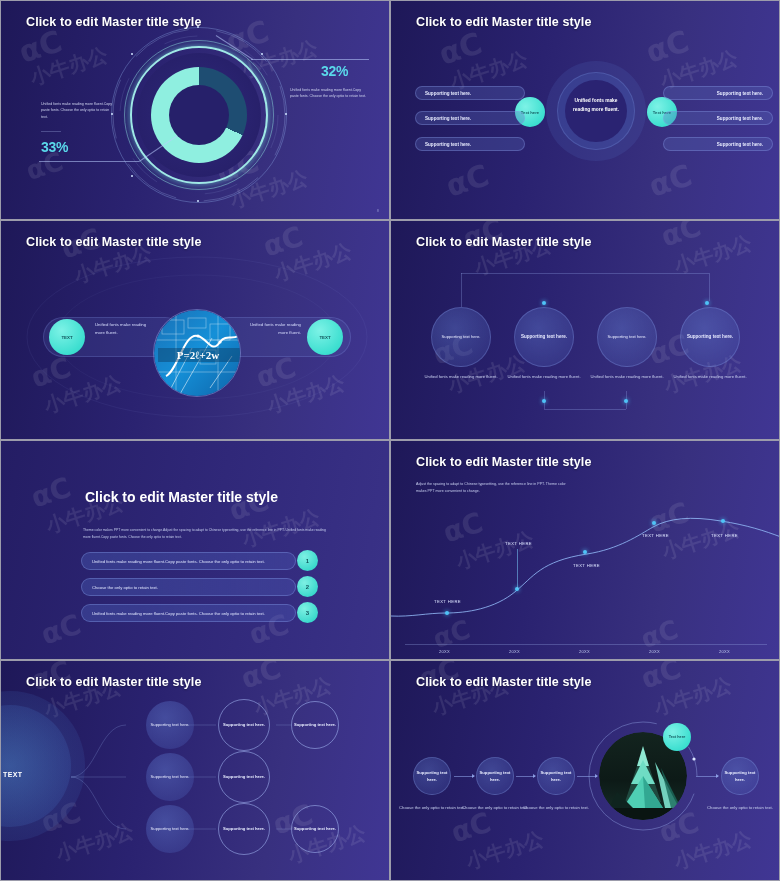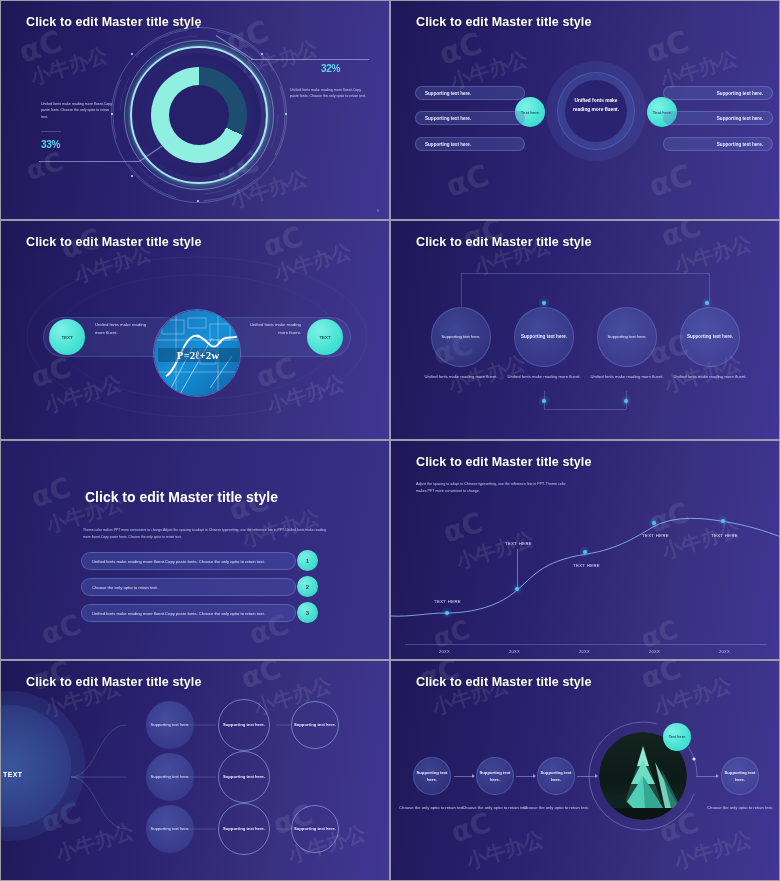--- a/index.html
+++ b/index.html
@@ -50,21 +50,21 @@
   .r3 { width:138px;height:138px; border:2.6px solid #9fe9e6; box-shadow:0 0 7px rgba(120,235,225,.6); }
   .r4 { width:124px;height:124px; background:radial-gradient(circle,#2b2472 40%,#241d64 100%); }
   .donut {
     position:absolute; left:50%; top:50%; transform:translate(-50%,-50%);
     width:96px;height:96px;border-radius:50%;
   }
   .donut .hole{ position:absolute; left:50%; top:50%; transform:translate(-50%,-50%);
      width:60px;height:60px;border-radius:50%; background:#26206a; }
   .tick { position:absolute; width:2.4px;height:2.4px;border-radius:50%;background:#cfe3ff; }
 
-  .pct { color:#5ad8ea; font-size:10px; font-weight:bold; letter-spacing:-.3px;text-align:right; }
+  .pct { color:#5ad8ea; font-size:14px; font-weight:bold; letter-spacing:-.3px;text-align:right; }
   .lead-line{ position:absolute; background:rgba(185,205,255,.55); height:.6px; }
 
   
   .pill {
     position:absolute; height:14px; width:110px; border-radius:8px;
     background:rgba(90,105,185,.30); border:.6px solid rgba(140,160,235,.35);
     color:#e8ecff; font-size:4.6px; font-weight:bold;
     display:flex; align-items:center; padding-left:9px;
   }
   .pill.right{ justify-content:flex-end; padding-right:9px; padding-left:0; }

